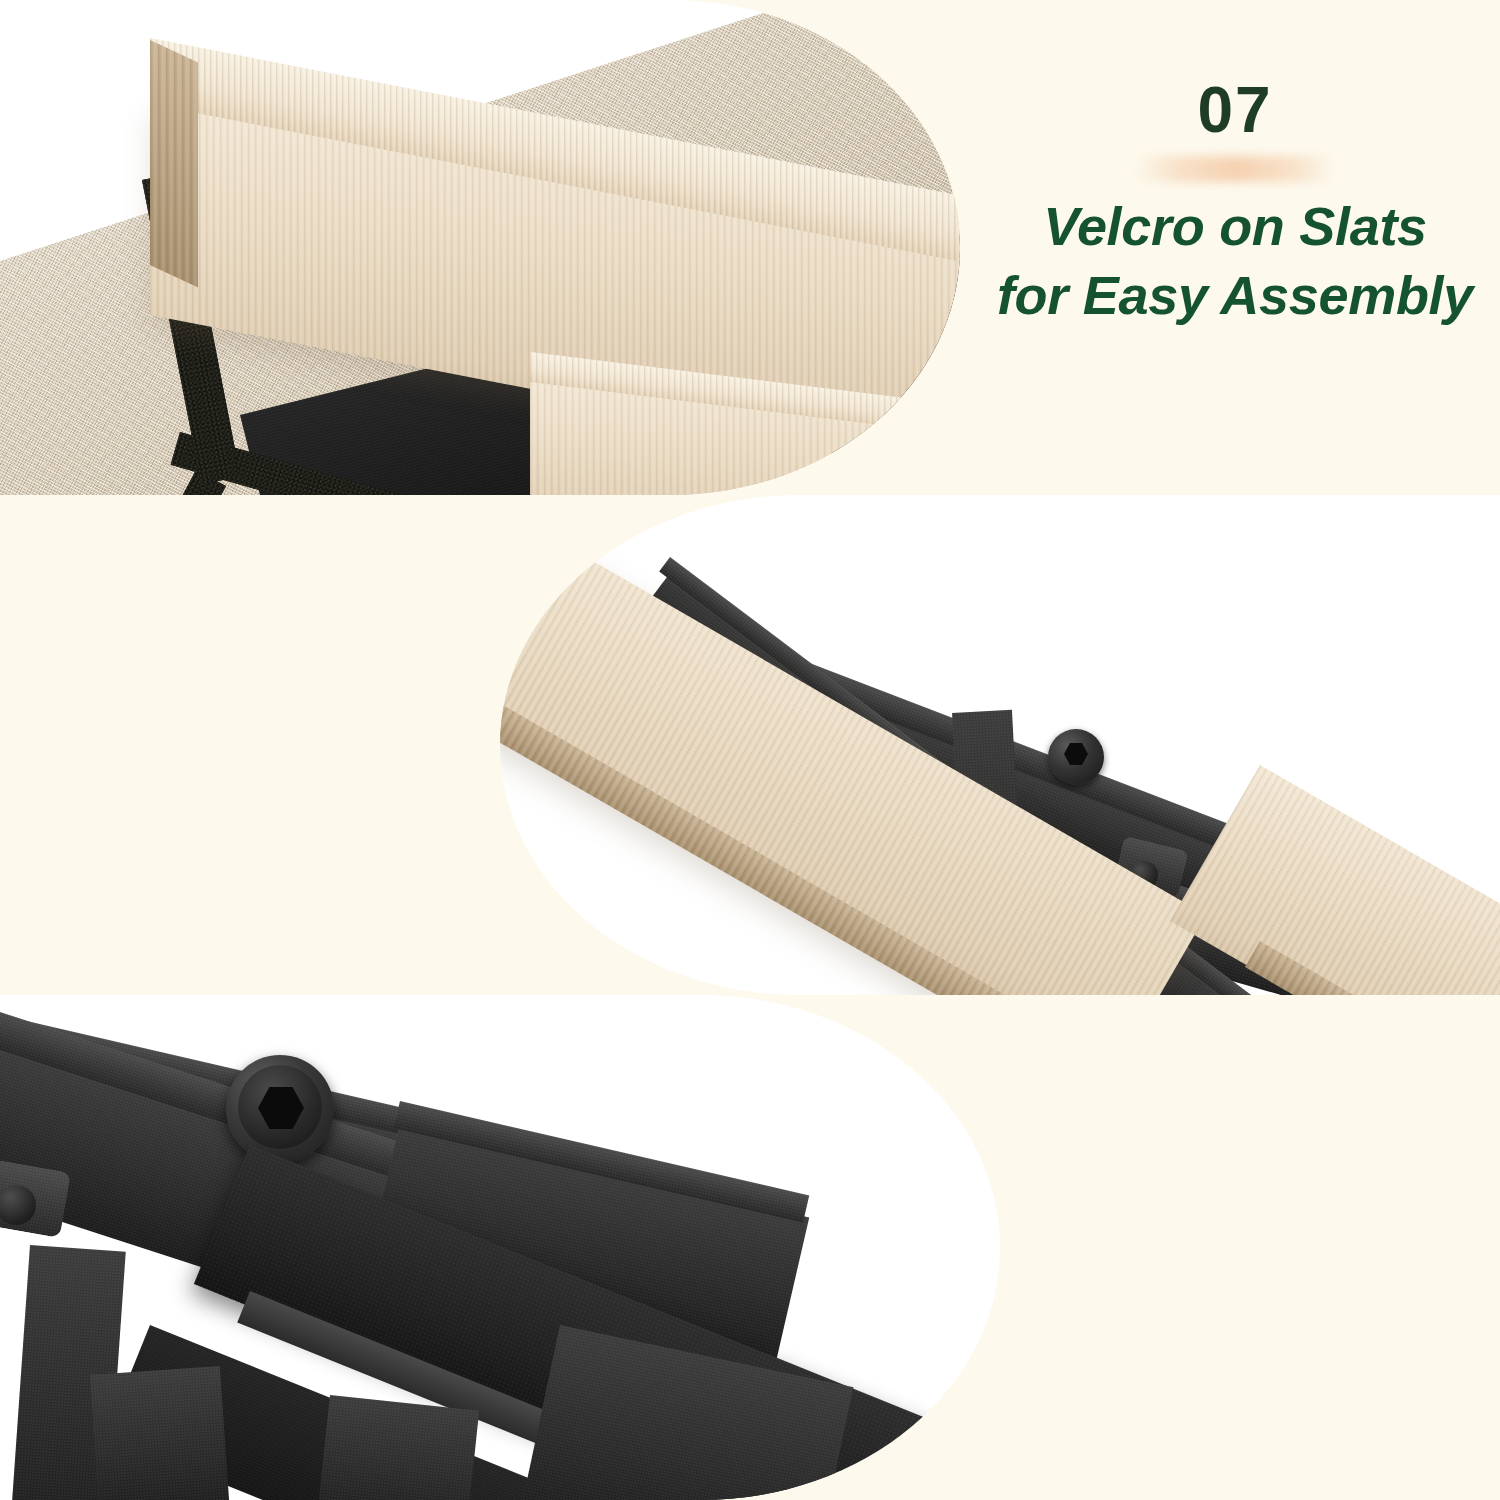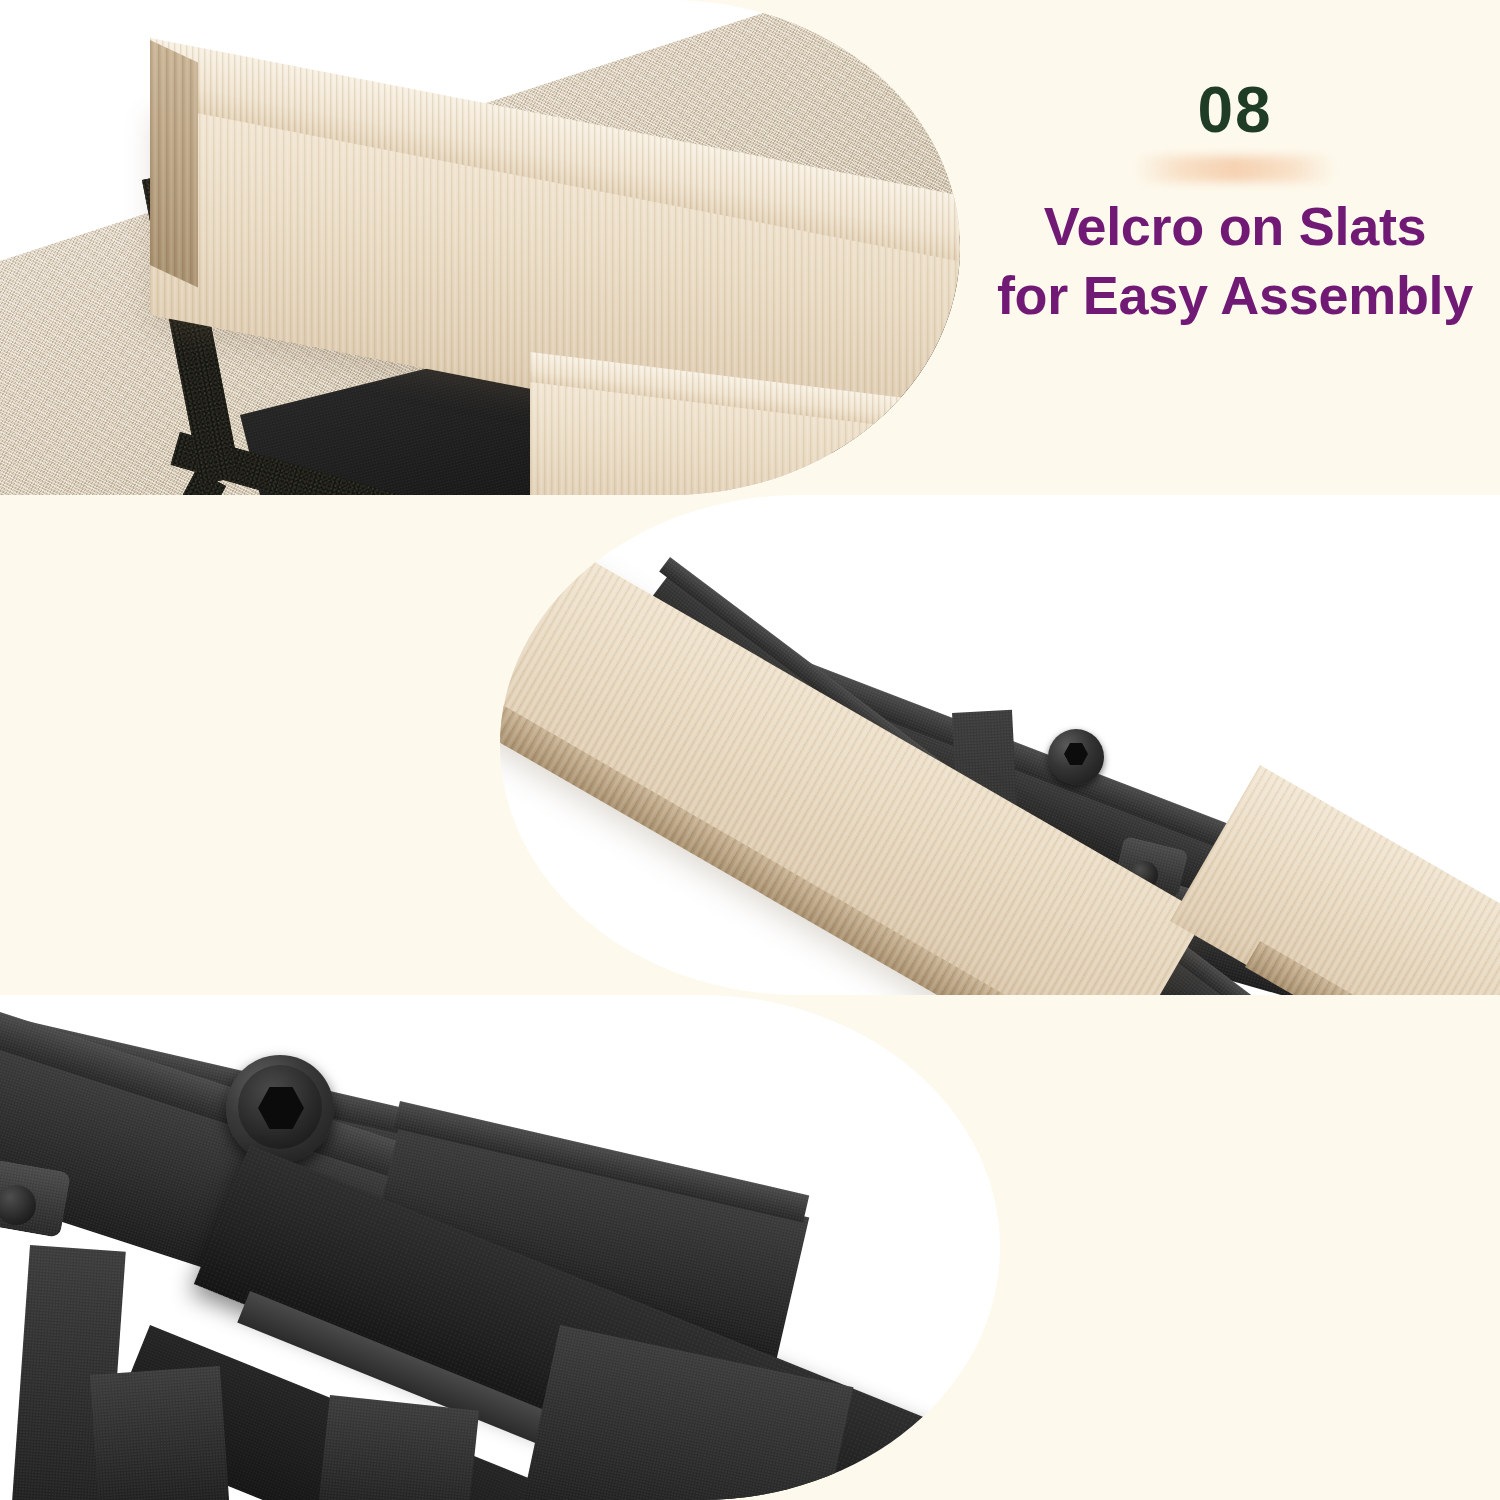--- a/index.html
+++ b/index.html
@@ -162,23 +162,24 @@
         rgba(243,196,158,0.75) 50%,
         rgba(245,205,170,0.55) 78%,
         rgba(246,214,180,0.00) 100%);
     filter: blur(5px);
   }
 
   .step-title {
     font-size: 54px;
     font-weight: 600;
     line-height: 1.28;
-    color: #701a75;
+    color: #14532d;
     letter-spacing: -0.3px;
     white-space: pre-line;
+    font-style: italic;
   }
 </style>
 </head>
 <body>
 
 <div class="infographic">
 
   <section class="panel" id="panel-1">
 
     <div class="photo" id="photo-1">
@@ -199,21 +200,21 @@
         <div class="shape wood-dark" style="left:150px; top:40px; width:48px; height:225px; transform:skewY(25deg); transform-origin:left top;"></div>
 
         <div class="shape wood" style="left:530px; top:378px; width:560px; height:130px; transform:skewY(7deg); transform-origin:left top;"></div>
         <div class="shape wood-top" style="left:530px; top:352px; width:560px; height:30px; transform:skewY(7deg); transform-origin:left top;"></div>
 
         <div class="shape wood" style="left:880px; top:428px; width:300px; height:110px; transform:rotate(6deg); transform-origin:left top;"></div>
       </div>
     </div>
 
     <div class="text-block" id="text-1">
-      <div class="step-number">08</div>
+      <div class="step-number">07</div>
       <div class="divider"></div>
       <div class="step-title">Velcro on Slats
 for Easy Assembly</div>
     </div>
   </section>
 
   <section class="panel" id="panel-2">
 
     <div class="photo" id="photo-2">
       <div class="photo-inner">

